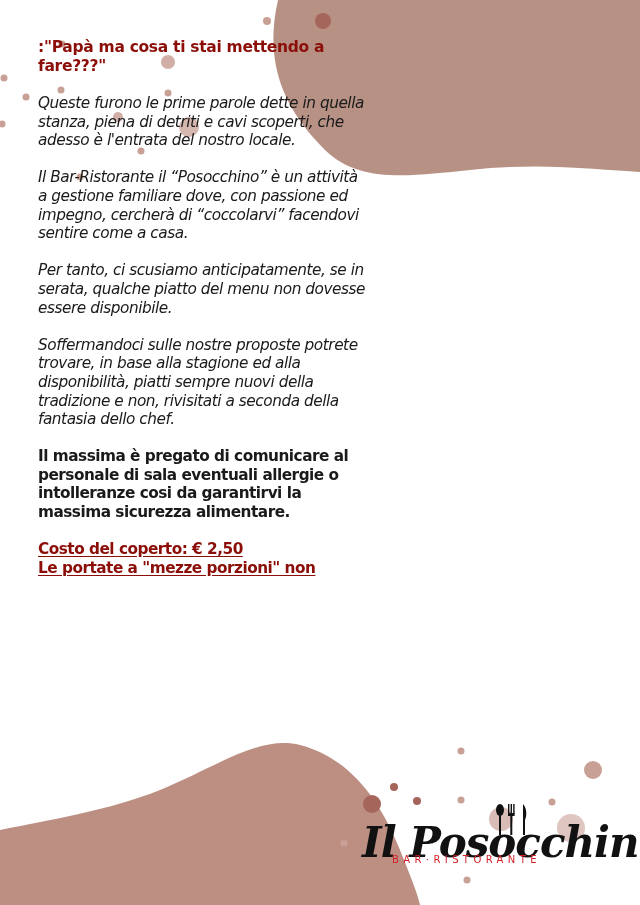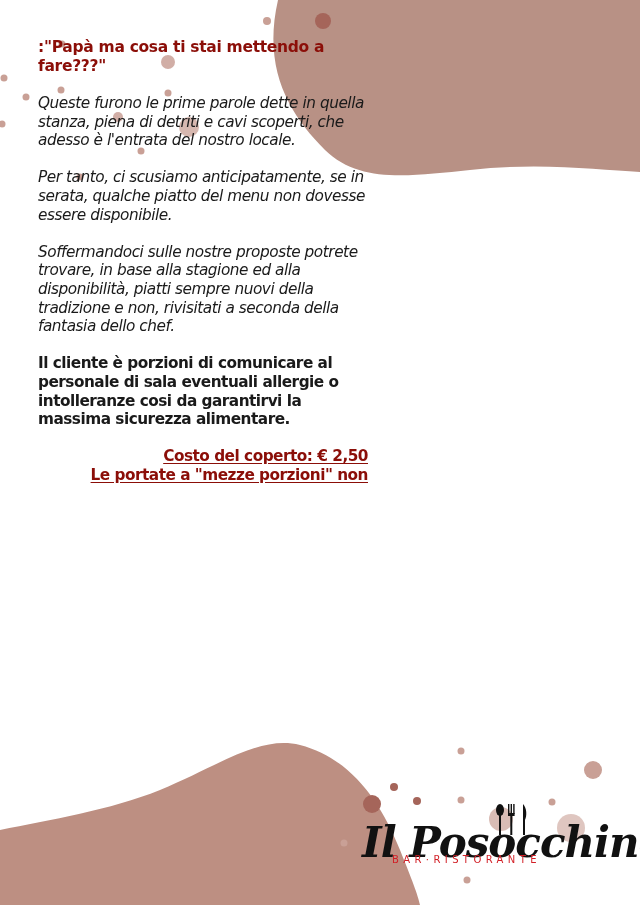--- a/index.html
+++ b/index.html
@@ -2,21 +2,21 @@
 <html><head>
 <meta charset="utf-8">
 <style>
   html, body { margin:0; padding:0; }
   body { width:640px; height:905px; position:relative; overflow:hidden; background:#ffffff; font-family:"DejaVu Sans", sans-serif; }
   .bg { position:absolute; left:0; top:0; width:640px; height:905px; z-index:0; }
   .content { position:absolute; left:38px; top:38px; width:330px; z-index:2; }
   .title { color:#8b0e08; font-weight:bold; font-size:15.5px; line-height:18.5px; margin:0 0 19px 0; letter-spacing:-0.3px; }
   .para { color:#1a1a1a; font-size:15.3px; line-height:18.6px; margin:0 0 18.6px 0; letter-spacing:-0.45px; font-weight:300;font-style:italic; }
   .bold-para { color:#1a1a1a; font-size:15.3px; line-height:18.6px; margin:0 0 18.6px 0; font-weight:bold; letter-spacing:-0.5px; }
-  .notice { color:#8b0e08; font-size:15.3px; line-height:18.6px; font-weight:bold; letter-spacing:-0.5px;text-align:right; }
+  .notice { color:#8b0e08; font-size:15.3px; line-height:18.6px; font-weight:bold; letter-spacing:-0.5px; }
   .notice span { display:block; text-decoration:underline; text-underline-offset:2px; }
   .logo { position:absolute; left:362px; top:800px; width:260px; height:70px; z-index:3; }
   .logo-script { position:absolute; left:0; top:18px; font-family:"DejaVu Serif", serif; font-style:italic; font-weight:bold; font-size:42px; color:#111; letter-spacing:-1px; white-space:nowrap; }
   .logo-sub { position:absolute; left:30px; top:54px; font-family:"DejaVu Sans", sans-serif; font-weight:normal; font-size:10px; letter-spacing:4.4px; color:#d21f26; white-space:nowrap; }
   .cutlery { position:absolute; left:130px; top:2px; width:40px; height:34px; }
 </style>
 </head>
 <body>
 
 <svg class="bg" viewBox="0 0 640 905" xmlns="http://www.w3.org/2000/svg">
@@ -48,23 +48,24 @@
   <circle cx="461" cy="800" r="3.5" fill="#c9a096"></circle>
   <circle cx="501" cy="819" r="12" fill="#c9a096" opacity="0.7"></circle>
   <circle cx="571" cy="828" r="14" fill="#c9a096" opacity="0.6"></circle>
   <circle cx="344" cy="843" r="3.5" fill="#c9a096"></circle>
   <circle cx="467" cy="880" r="3.5" fill="#c9a096"></circle>
 </svg>
 
 <div class="content">
   <div class="title">:"Papà ma cosa ti stai mettendo a fare???"</div>
   <p class="para">Queste furono le prime parole dette in quella stanza, piena di detriti e cavi scoperti, che adesso è l'entrata del nostro locale.</p>
+  <p class="para">Il Bar-Ristorante il “Posocchino” è un attività a gestione familiare dove, con passione ed impegno, cercherà di “coccolarvi” facendovi sentire come a casa.</p>
   <p class="para">Per tanto, ci scusiamo anticipatamente, se in serata, qualche piatto del menu non dovesse essere disponibile.</p>
   <p class="para">Soffermandoci sulle nostre proposte potrete trovare, in base alla stagione ed alla disponibilità, piatti sempre nuovi della tradizione e non, rivisitati a seconda della fantasia dello chef.</p>
-  <p class="bold-para">Il cliente è porzioni di comunicare al personale di sala eventuali allergie o intolleranze cosi da garantirvi la massima sicurezza alimentare.</p>
+  <p class="bold-para">Il massima è pregato di comunicare al personale di sala eventuali allergie o intolleranze cosi da garantirvi la massima sicurezza alimentare.</p>
   <div class="notice">
     <span>Costo del coperto: € 2,50</span>
     <span>Le portate a "mezze porzioni" non</span>
   </div>
 </div>
 
 <div class="logo">
   <svg class="cutlery" viewBox="0 0 40 34" xmlns="http://www.w3.org/2000/svg">
     <ellipse cx="8" cy="8" rx="4" ry="6" fill="#111"></ellipse>
     <rect x="7" y="13" width="2" height="20" fill="#111"></rect>

